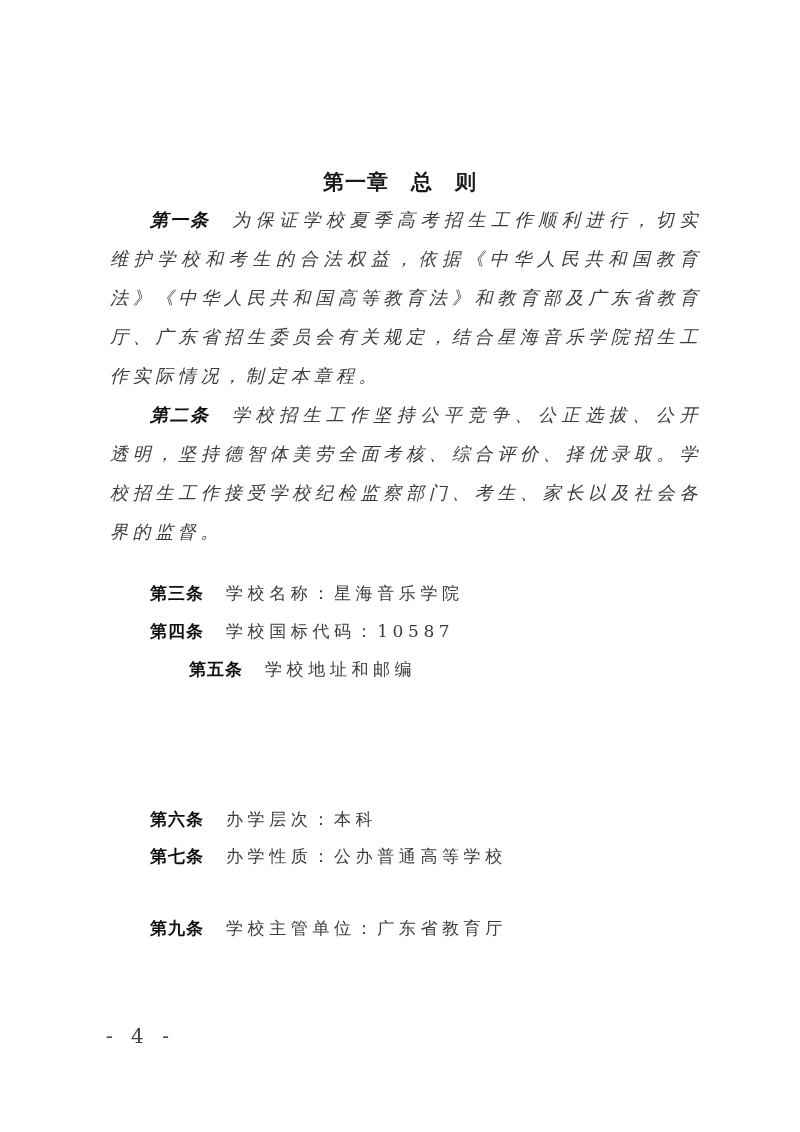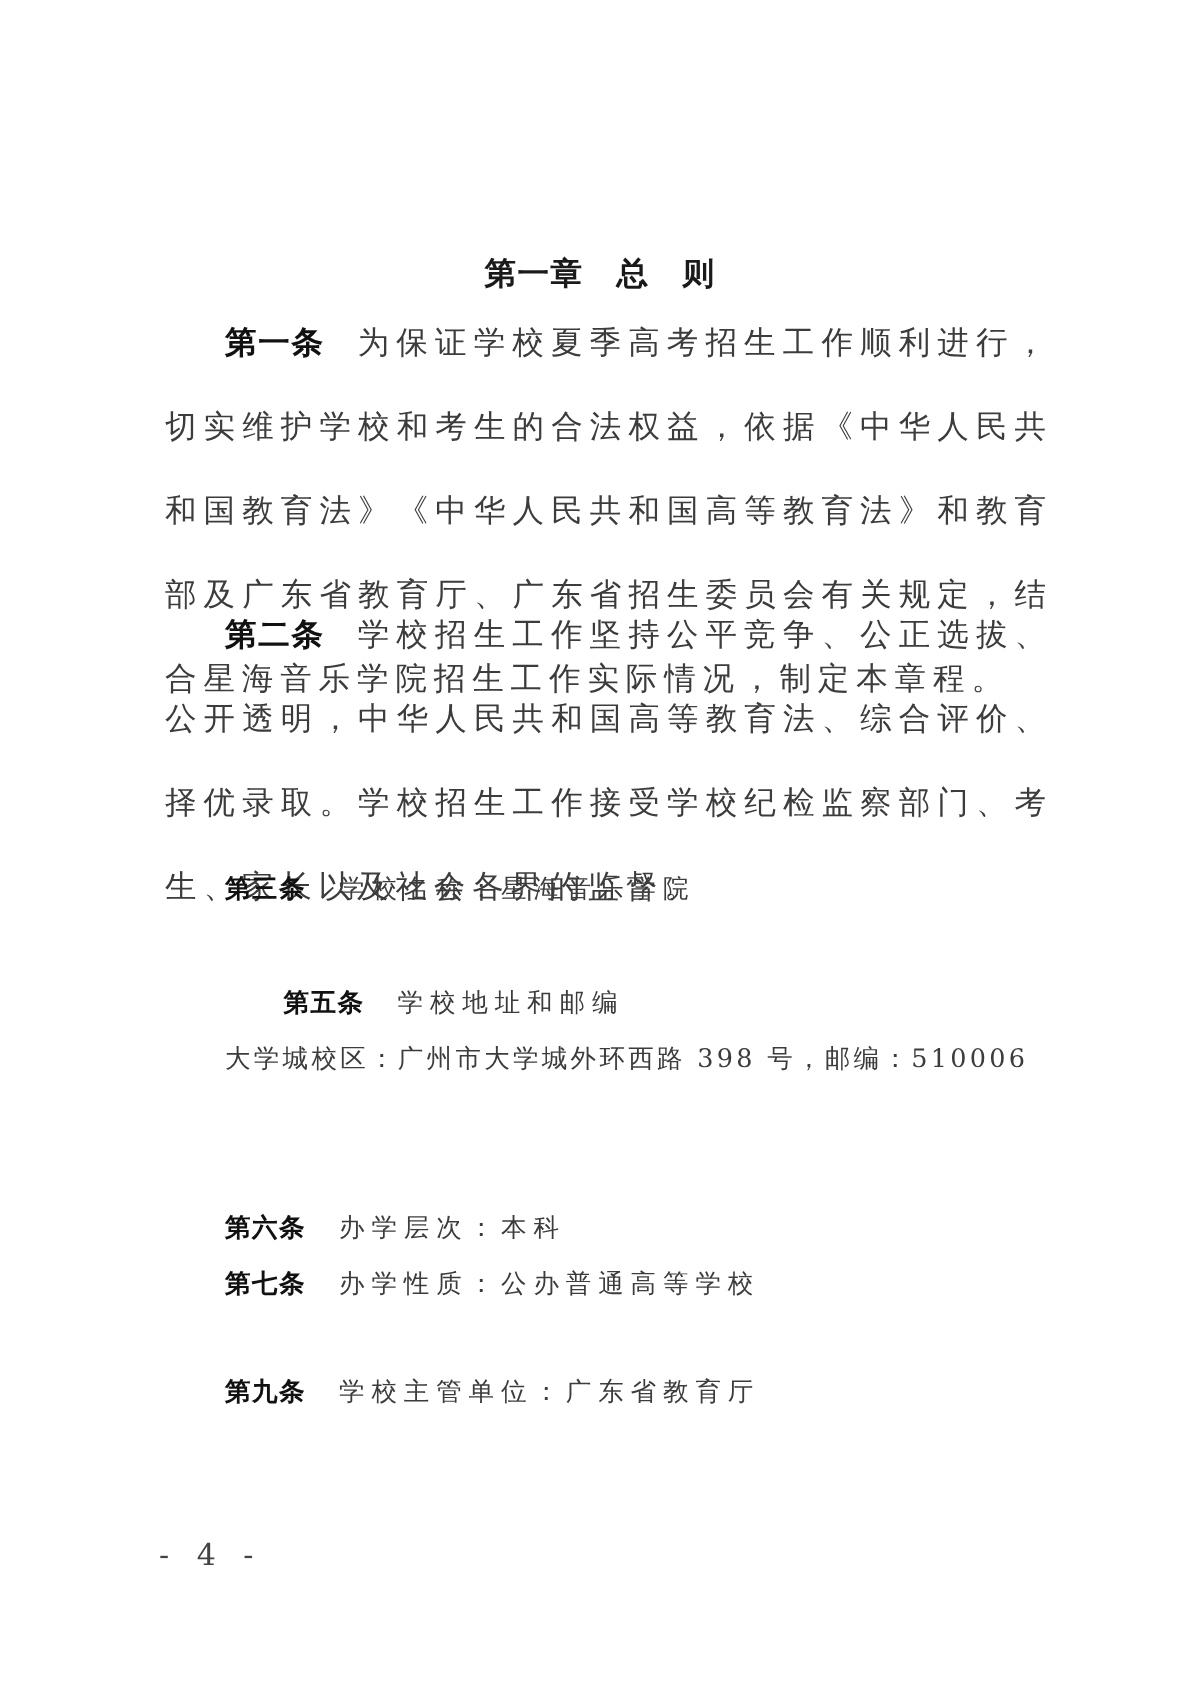--- a/index.html
+++ b/index.html
@@ -3,22 +3,22 @@
 <meta charset="utf-8">
 <style>
   html, body { margin: 0; padding: 0; background: #ffffff; }
   body { width: 800px; height: 1132px; position: relative; overflow: hidden;
          font-family: "DejaVu Serif", "Liberation Serif", serif; color: #3a3a3a; }
   .page { position: absolute; left: 0; top: 0; width: 704px; height: 1132px; }
   .chapter { position: absolute; left: 0; width: 800px; text-align: center;
              font-family: "DejaVu Sans", "Liberation Sans", sans-serif; font-weight: bold;
              font-size: 21px; color: #1a1a1a; letter-spacing: 1px; }
   .chapter .sp { display: inline-block; width: 22px; }
-  .para { position: absolute; left: 110px; width: 592px; font-size: 21px; line-height: 56px;
-          letter-spacing: 4.6px; text-align: justify; text-align-last: left; color: #3c3c3c; }
+  .para { position: absolute; left: 110px; width: 592px; font-size: 18px; line-height: 39px;
+          letter-spacing: 4.6px; text-align: justify; text-align-last: left; color: #3c3c3c; font-style: italic; }
   .para.indent { text-indent: 40px; }
   .art { font-family: "DejaVu Sans", "Liberation Sans", sans-serif; font-weight: bold; color: #111;
          letter-spacing: 1px; margin-right: 22px; }
   .line { position: absolute; left: 150px; font-size: 17px; line-height: 39px; letter-spacing: 4.6px;
           color: #3c3c3c; white-space: nowrap; }
   .pnum { position: absolute; left: 106px; top: 1024px; font-size: 20px; color: #444; letter-spacing: 6px; }
 </style>
 </head>
 <body>
 
@@ -26,32 +26,34 @@
 
   <div class="chapter" style="top:168px;">
     <span>第一章</span><span class="sp"></span><span>总　则</span>
   </div>
 
   <div class="para indent" style="top:200px;">
     <span class="art">第一条</span><span>为保证学校夏季高考招生工作顺利进行，切实维护学校和考生的合法权益，依据《中华人民共和国教育法》《中华人民共和国高等教育法》和教育部及广东省教育厅、广东省招生委员会有关规定，结合星海音乐学院招生工作实际情况，制定本章程。</span>
   </div>
 
   <div class="para indent" style="top:395px;">
-    <span class="art">第二条</span><span>学校招生工作坚持公平竞争、公正选拔、公开透明，中华人民共和国高等教育法、综合评价、择优录取。学校招生工作接受学校纪检监察部门、考生、家长以及社会各界的监督。</span>
+    <span class="art">第二条</span><span>学校招生工作坚持公平竞争、公正选拔、公开透明，坚持德智体美劳全面考核、综合评价、择优录取。学校招生工作接受学校纪检监察部门、考生、家长以及社会各界的监督。</span>
   </div>
 
 
   <div class="line" style="top:574px;">
     <span class="art">第三条</span><span>学校名称：星海音乐学院</span>
   </div>
+  <div class="line" style="top:612px;">
+    <span class="art">第四条</span><span>学校国标代码：10587</span>
+  </div>
   <div class="line" style="top:650px;margin-left:39px;">
     <span class="art">第五条</span><span>学校地址和邮编</span>
   </div>
 
-  <div class="line" style="top:687px; letter-spacing:2.2px;">大学城校区：广州市大学城外环西路 398 号，邮编：510006</div>
 
 
   <div class="line" style="top:800px;">
     <span class="art">第六条</span><span>办学层次：本科</span>
   </div>
   <div class="line" style="top:837px;">
     <span class="art">第七条</span><span>办学性质：公办普通高等学校</span>
   </div>
   <div class="line" style="top:909px;">
     <span class="art">第九条</span><span>学校主管单位：广东省教育厅</span>

